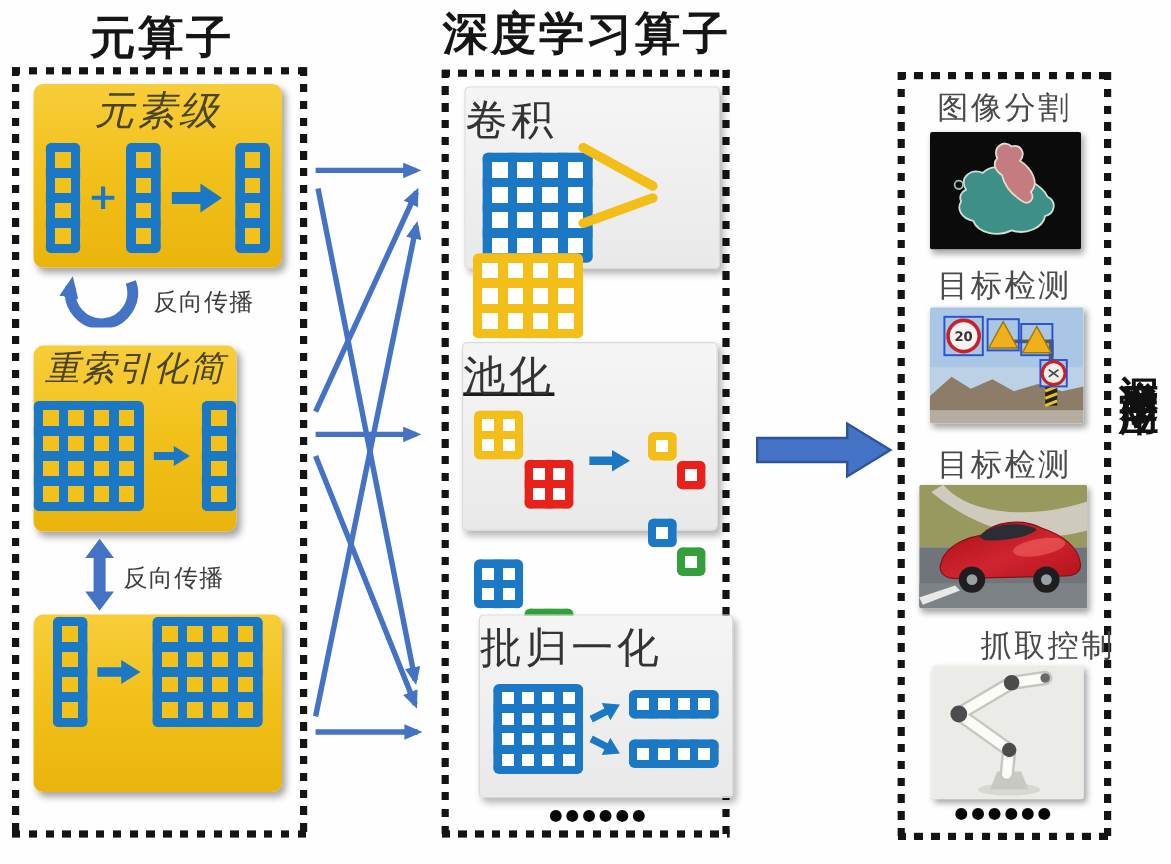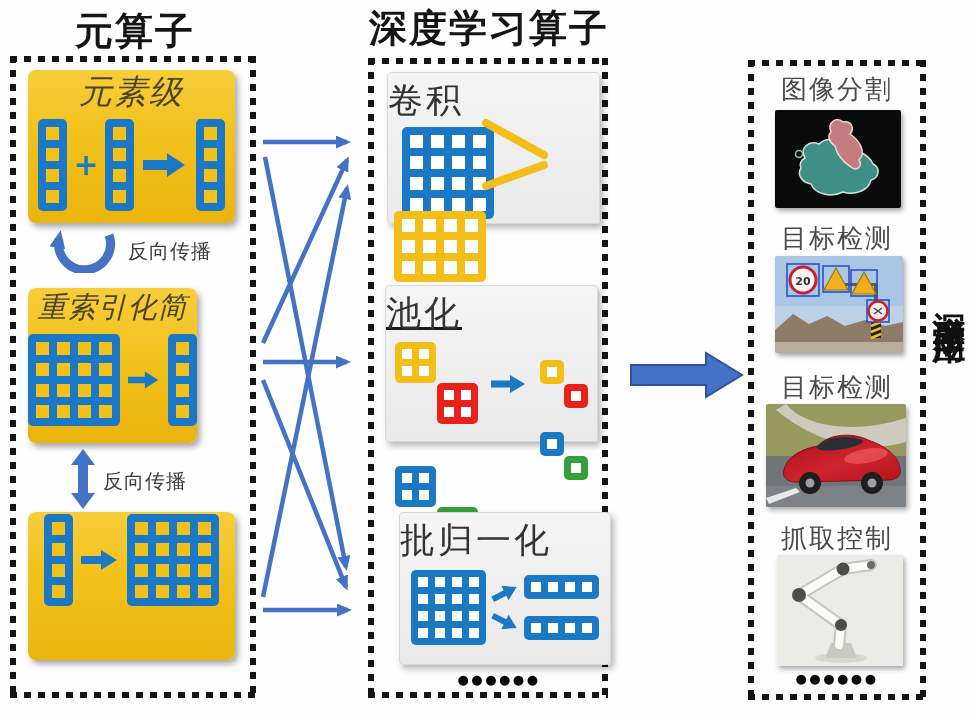--- a/index.html
+++ b/index.html
@@ -250,21 +250,21 @@
     <polygon points="0,94 30,84 34,88 3,100" fill="#e8e8e8"></polygon>
     <path d="M18,66 C20,56 30,46 52,42 C62,30 86,28 102,36 C120,42 132,52 134,64 C136,72 130,76 122,76 L30,78 C20,78 16,72 18,66 Z" fill="url(#carGrad)" stroke="#8a0e12" stroke-width="1"></path>
     <path d="M50,43 C60,32 84,30 98,37 C92,44 66,48 54,46 Z" fill="#2a2e34"></path>
     <ellipse cx="100" cy="52" rx="22" ry="7" fill="#ff7a70" opacity="0.45" transform="rotate(-10 100 52)"></ellipse>
     <circle cx="44" cy="79" r="11" fill="#1e1e20"></circle>
       <circle cx="44" cy="79" r="4.5" fill="#9aa0a6"></circle>
     <circle cx="106" cy="79" r="11" fill="#1e1e20"></circle>
       <circle cx="106" cy="79" r="4.5" fill="#9aa0a6"></circle>
   </svg>
 
-  <div class="abs applabel" style="left:756px;top:521px;width:162px;">抓取控制</div>
+  <div class="abs applabel" style="left:792px;top:521px;width:162px;">抓取控制</div>
   <svg class="abs imgshadow" style="left:777px;top:555px;" width="126" height="111" viewBox="0 0 126 111">
     <rect width="126" height="111" fill="#ebebe7"></rect>
     <ellipse cx="64" cy="103" rx="26" ry="5" fill="#d8d8d2"></ellipse>
     <path d="M48,103 L80,103 L74,88 L54,88 Z" fill="#c9c9c3"></path>
     <g stroke="#c6c6c0" stroke-width="12" stroke-linecap="round" fill="none">
       <path d="M62,90 L64,70"></path>
         <path d="M64,70 L22,40"></path>
         <path d="M22,40 L66,14"></path>
         <path d="M66,14 L94,10"></path>
     </g>

